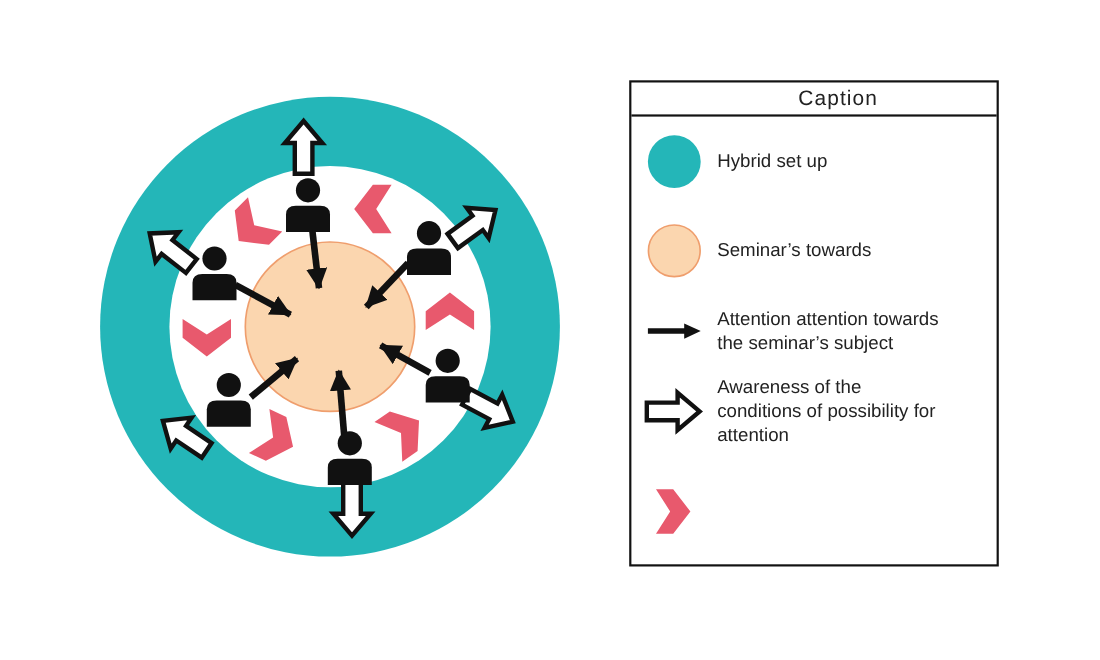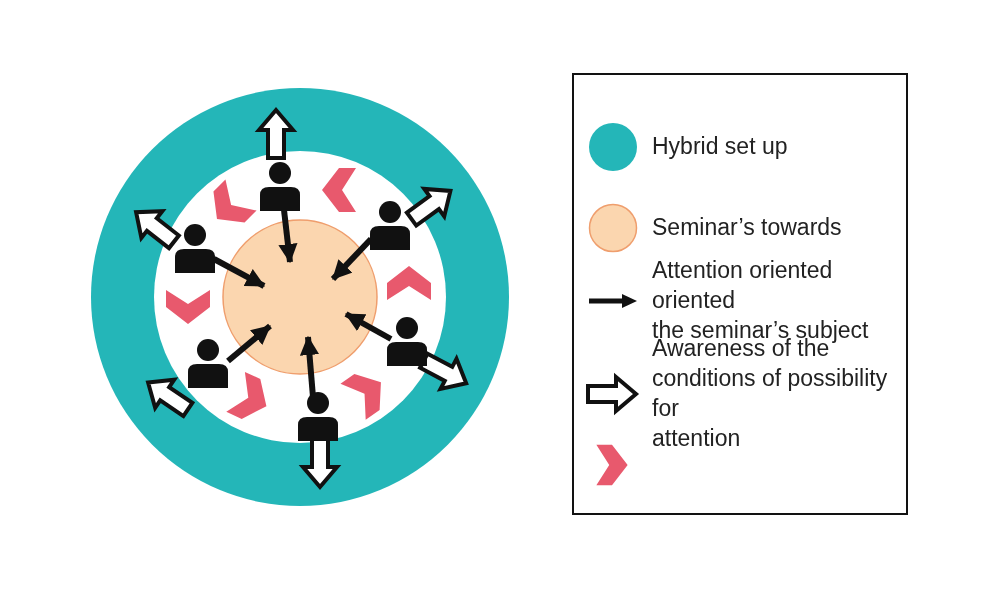--- a/index.html
+++ b/index.html
@@ -5,25 +5,25 @@
   html,body{margin:0;padding:0;background:#ffffff;}
   .stage{position:relative;width:1000px;height:600px;background:#ffffff;overflow:hidden;
          font-family:"Liberation Sans", sans-serif;color:#222;}
   .diagram-svg{position:absolute;left:0;top:0;}
   .legend{position:absolute;left:572px;top:73px;width:336px;height:442px;
           border:2px solid #121212;background:#ffffff;box-sizing:border-box;}
   .legend-title{height:29px;border-bottom:2px solid #121212;display:flex;align-items:center;
                 justify-content:center;font-size:19px;letter-spacing:1px;padding-left:44px;}
   .legend-row{position:absolute;left:0;width:100%;display:flex;align-items:center;}
   .legend-icon{width:78px;flex:0 0 78px;display:flex;align-items:center;justify-content:center;}
-  .legend-label{flex:1;font-size:23px;line-height:1.3;white-space:pre-line;padding-right:9px;}
+  .legend-label{flex:1;font-size:17px;line-height:1.3;white-space:pre-line;padding-right:9px;}
   .row-hybrid{top:48px;height:48px;}
   .row-subject{top:129px;height:48px;}
   .row-attention{top:201px;height:50px;}
-  .row-awareness{top:264px;height:70px;margin-top:20px;}
+  .row-awareness{top:264px;height:70px;}
   .row-interattention{top:366px;height:48px;}
 </style>
 </head>
 <body>
 
 <div class="stage">
 
   <svg id="diagram-svg" class="diagram-svg" width="560" height="600" viewBox="0 0 560 600">
     <defs>
       <g id="person-shape">
@@ -62,20 +62,21 @@
         <use href="#person-shape" transform="translate(280,173)"></use>
         <use href="#person-shape" transform="translate(195,235)"></use>
         <use href="#person-shape" transform="translate(390,212)"></use>
         <use href="#person-shape" transform="translate(208,350)"></use>
         <use href="#person-shape" transform="translate(407,328)"></use>
         <use href="#person-shape" transform="translate(318,403)"></use>
       </g>
   </svg>
 
   <div class="legend">
+    <div class="legend-title">Caption</div>
 
     <div class="legend-row row-hybrid">
       <div class="legend-icon">
         <svg width="50" height="50">
             <circle cx="25" cy="25" r="24" fill="#24b6b8"></circle>
           </svg>
       </div>
       <div class="legend-label">Hybrid set up</div>
     </div>
 
@@ -88,21 +89,21 @@
       <div class="legend-label">Seminar’s towards</div>
     </div>
 
     <div class="legend-row row-attention">
       <div class="legend-icon">
         <svg width="52" height="20">
           <line x1="2" y1="10" x2="37" y2="10" stroke="#111111" stroke-width="5"></line>
           <polygon points="35,3 50,10 35,17" fill="#111111"></polygon>
         </svg>
       </div>
-      <div class="legend-label">Attention oriented oriented
+      <div class="legend-label">Attention attention towards
 the seminar’s subject</div>
     </div>
 
     <div class="legend-row row-awareness">
       <div class="legend-icon">
         <svg width="56" height="44">
             <use href="#white-arrow-shape" transform="translate(27,22)"></use>
           </svg>
       </div>
       <div class="legend-label">Awareness of the

